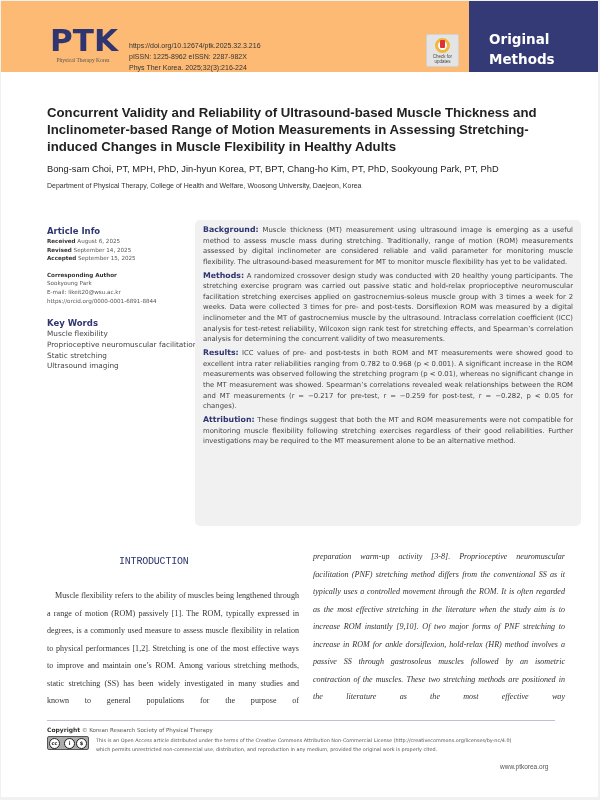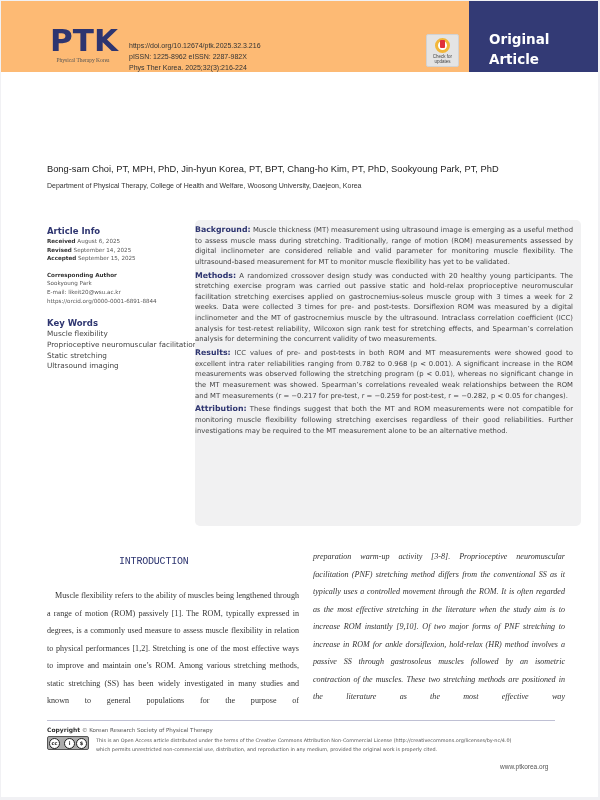--- a/index.html
+++ b/index.html
@@ -85,21 +85,21 @@
     .side-small b { color: #333; }
     .side-gap { height: 8px; }
     .kw-h { margin-top: 12px; }
     .kw {
       font-family: "DejaVu Sans", sans-serif; font-size: 7.3px; color: #444; line-height: 10.7px; white-space: nowrap;
     }
 
     
     .abstract {
       position: absolute; left: 194px; top: 219px; width: 386px; height: 306px;
-      background: #f1f1f2; border-radius: 5px; padding: 5px 8px 0 0;
+      background: #f1f1f2; border-radius: 5px; padding: 5px 8px 0 8px;
       font-family: "DejaVu Sans", sans-serif; font-size: 6.85px; line-height: 10.6px; color: #444;
       text-align: justify;
     }
     .abstract p { margin-bottom: 3.3px; }
     .abstract .lbl { font-weight: bold; color: #2e3570; font-size: 7.8px; }
 
     
     .intro-h {
       position: absolute; left: 118px; top: 555px;
       font-family: Liberation Mono, monospace; font-size: 10px; color: #2e3570; letter-spacing: -0.2px;
@@ -159,23 +159,24 @@
     <div class="crossmark">
       <div class="crossmark-ring"></div>
       <div class="crossmark-label">
         <div>Check for</div>
         <div>updates</div>
       </div>
     </div>
   </div>
   <div class="type-box">
     <div>Original</div>
-    <div>Article</div>
-  </div>
-
+    <div>Methods</div>
+  </div>
+
+  <div class="title">Concurrent Validity and Reliability of Ultrasound-based Muscle Thickness and Inclinometer-based Range of Motion Measurements in Assessing Stretching-induced Changes in Muscle Flexibility in Healthy Adults</div>
   <div class="authors">Bong-sam Choi, PT, MPH, PhD, Jin-hyun Korea, PT, BPT, Chang-ho Kim, PT, PhD, Sookyoung Park, PT, PhD</div>
   <div class="affil">Department of Physical Therapy, College of Health and Welfare, Woosong University, Daejeon, Korea</div>
 
   <div class="side">
     <div class="side-h">Article Info</div>
     <div class="side-small"><b>Received</b> <span>August 6, 2025</span></div>
     <div class="side-small"><b>Revised</b> <span>September 14, 2025</span></div>
     <div class="side-small"><b>Accepted</b> <span>September 15, 2025</span></div>
     <div class="side-gap"></div>
     <div class="side-small"><b>Corresponding Author</b></div>

